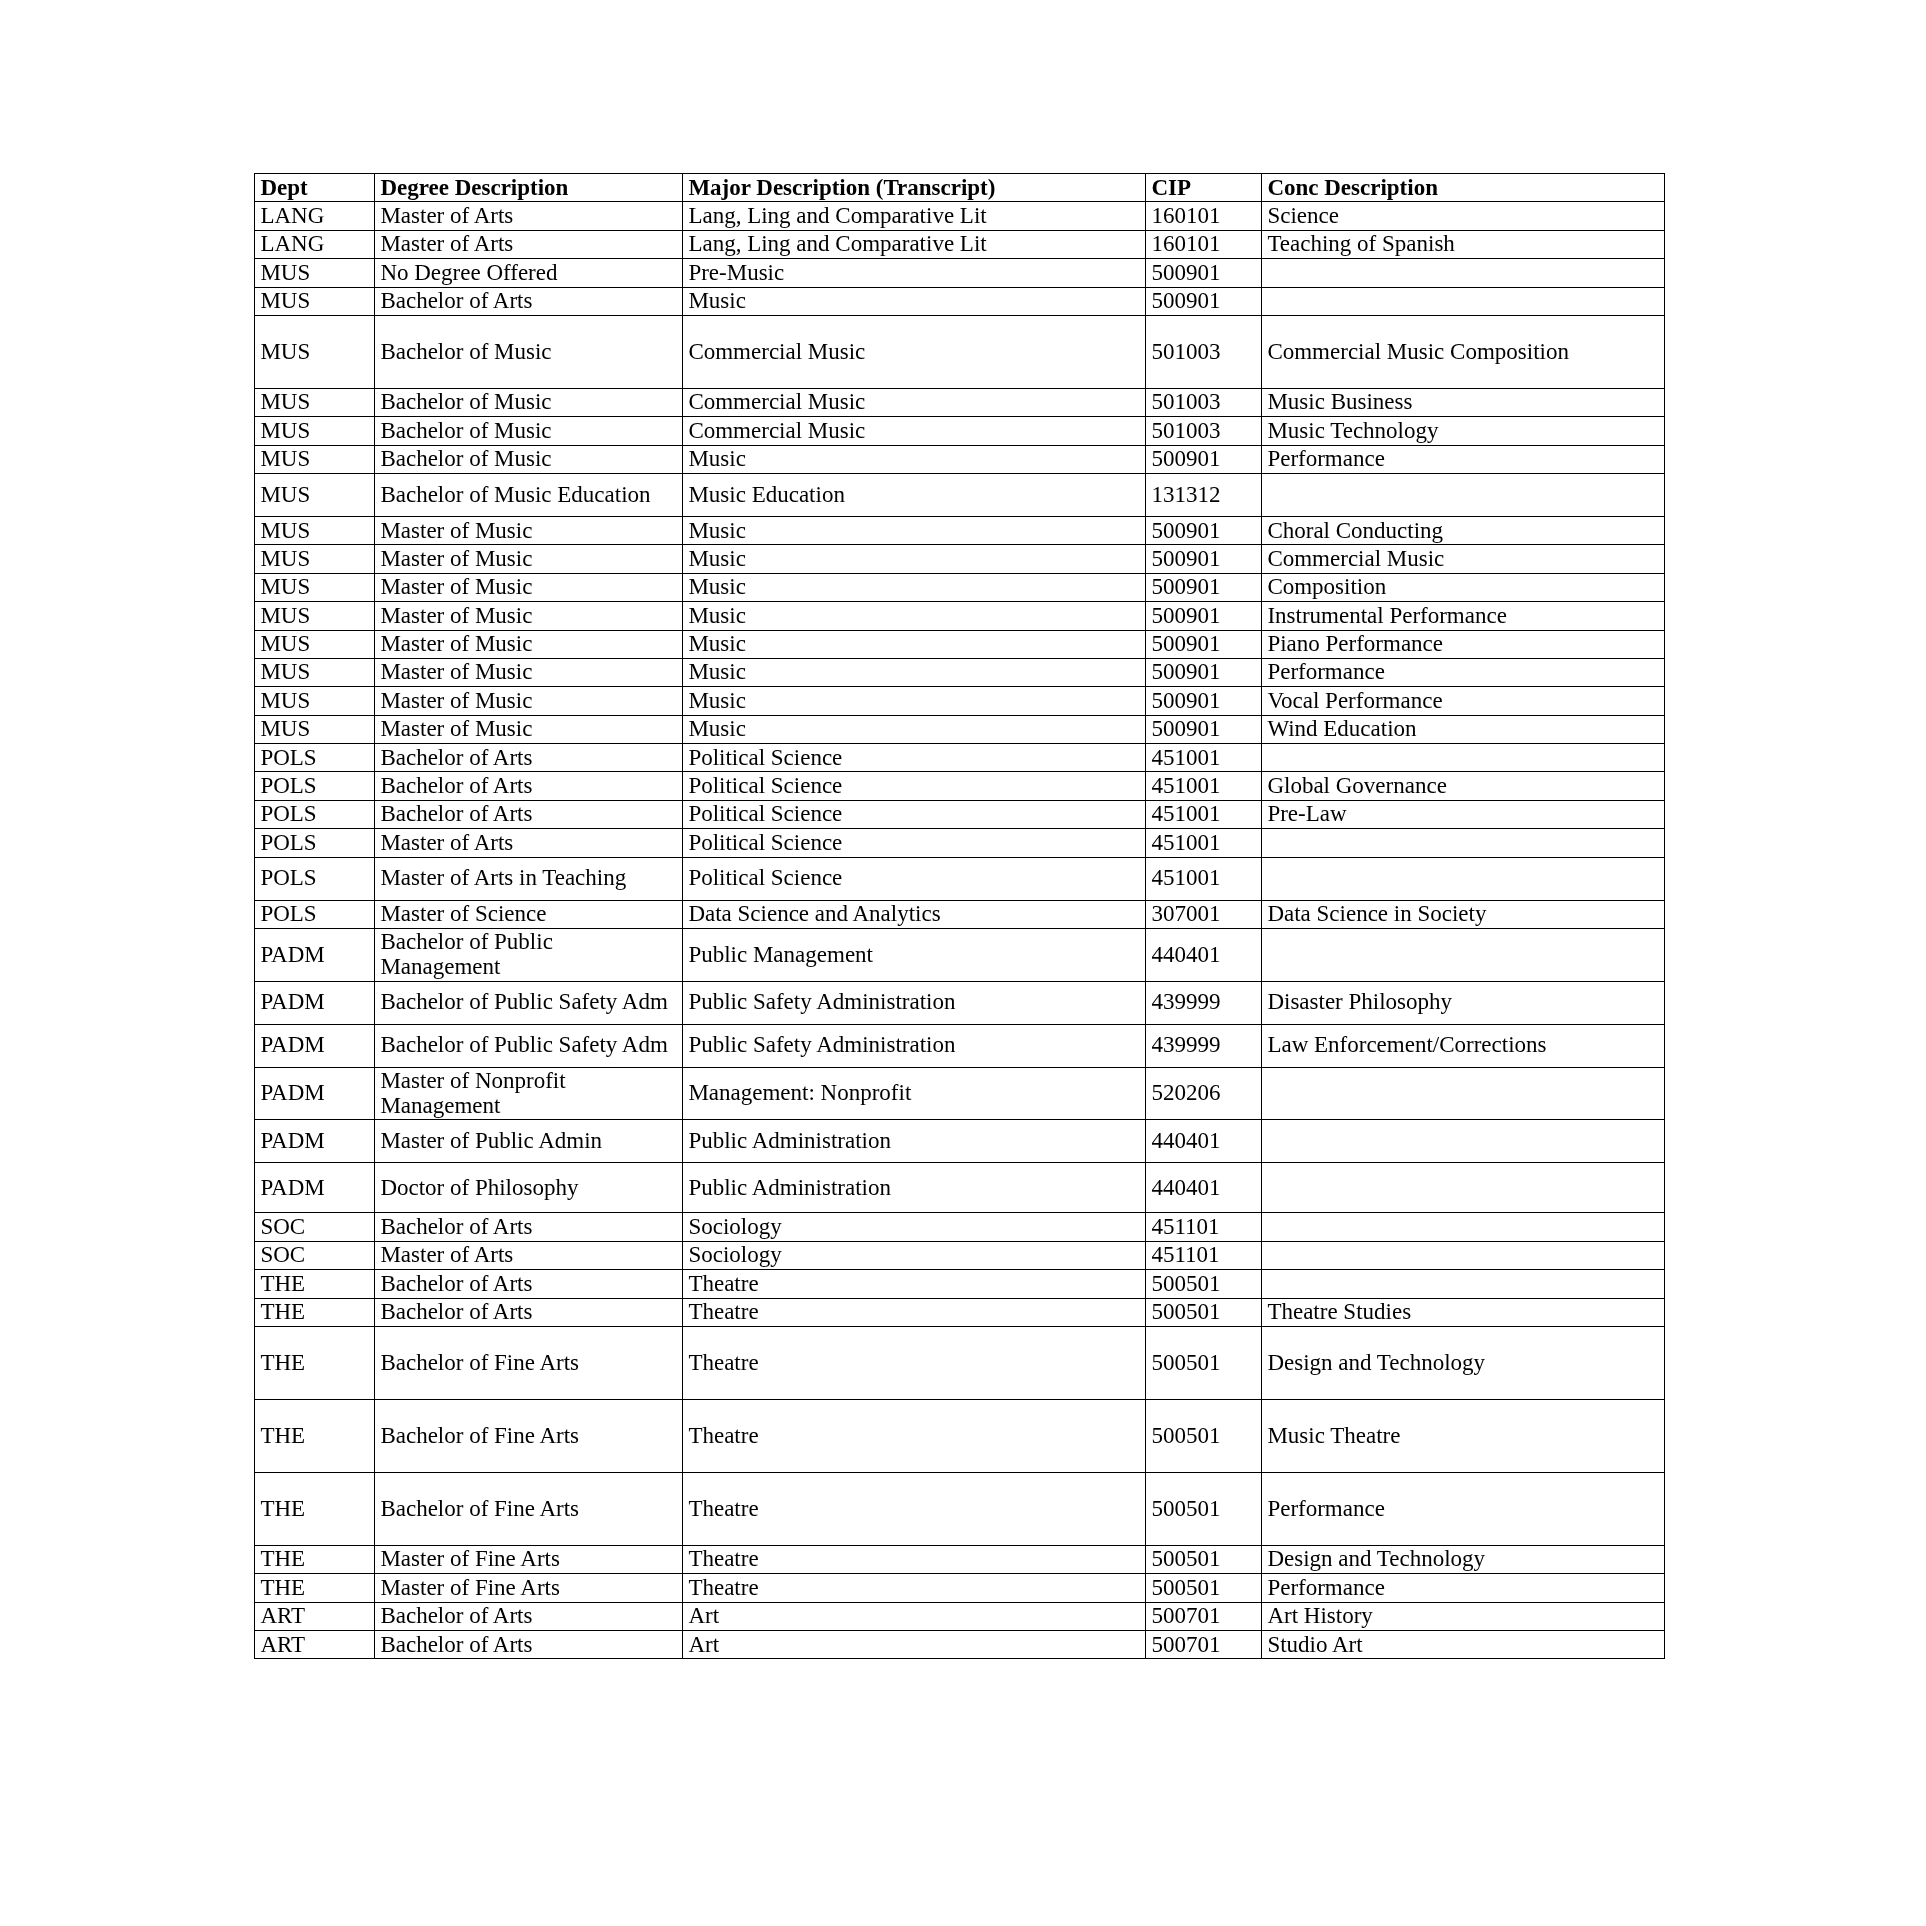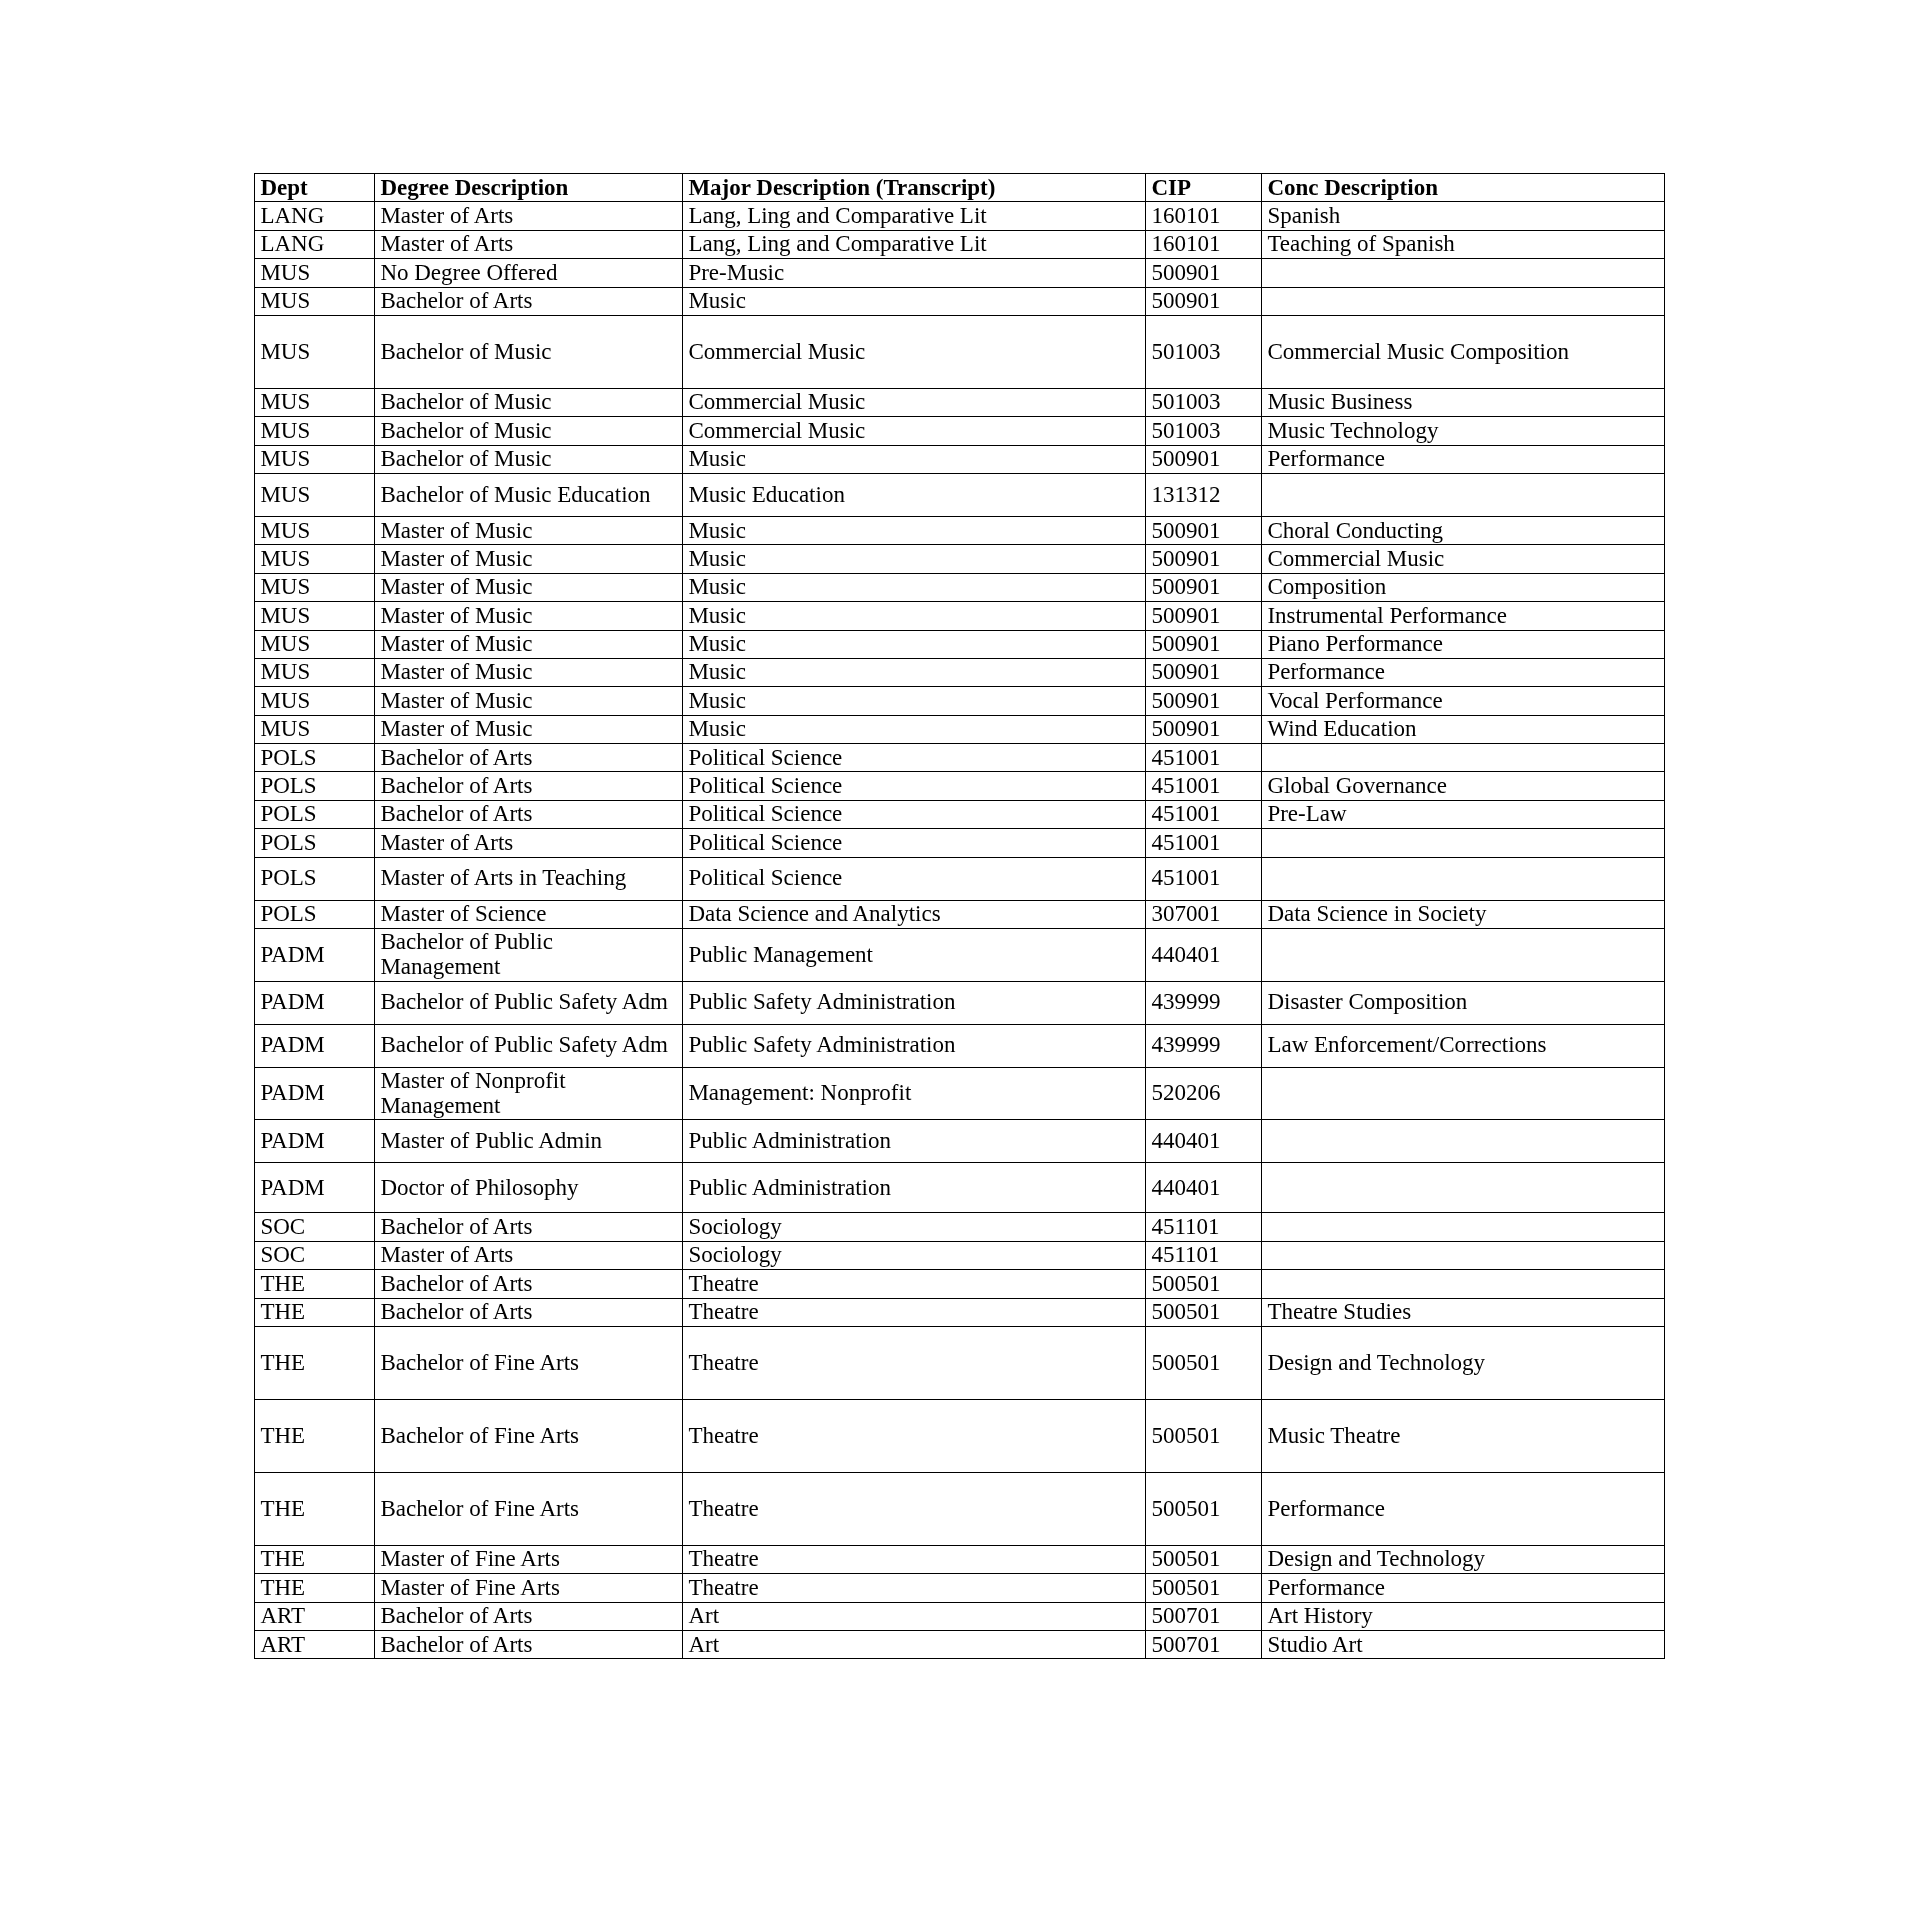--- a/index.html
+++ b/index.html
@@ -89,21 +89,21 @@
           <th>CIP</th>
           <th>Conc Description</th>
         </tr>
       </thead>
       <tbody id="table-body">
           <tr class="h-std">
             <td class="cell-dept">LANG</td>
             <td class="cell-degree">Master of Arts</td>
             <td class="cell-major">Lang, Ling and Comparative Lit</td>
             <td class="cell-cip">160101</td>
-            <td class="cell-conc">Spanish</td>
+            <td class="cell-conc">Science</td>
           </tr>
           <tr class="h-std">
             <td class="cell-dept">LANG</td>
             <td class="cell-degree">Master of Arts</td>
             <td class="cell-major">Lang, Ling and Comparative Lit</td>
             <td class="cell-cip">160101</td>
             <td class="cell-conc">Teaching of Spanish</td>
           </tr>
           <tr class="h-std">
             <td class="cell-dept">MUS</td>
@@ -257,21 +257,21 @@
             <td class="cell-degree">Bachelor of Public Management</td>
             <td class="cell-major">Public Management</td>
             <td class="cell-cip">440401</td>
             <td class="cell-conc"></td>
           </tr>
           <tr class="h-wrap">
             <td class="cell-dept">PADM</td>
             <td class="cell-degree">Bachelor of Public Safety Adm</td>
             <td class="cell-major">Public Safety Administration</td>
             <td class="cell-cip">439999</td>
-            <td class="cell-conc">Disaster Composition</td>
+            <td class="cell-conc">Disaster Philosophy</td>
           </tr>
           <tr class="h-wrap">
             <td class="cell-dept">PADM</td>
             <td class="cell-degree">Bachelor of Public Safety Adm</td>
             <td class="cell-major">Public Safety Administration</td>
             <td class="cell-cip">439999</td>
             <td class="cell-conc">Law Enforcement/Corrections</td>
           </tr>
           <tr class="h-wrap">
             <td class="cell-dept">PADM</td>

